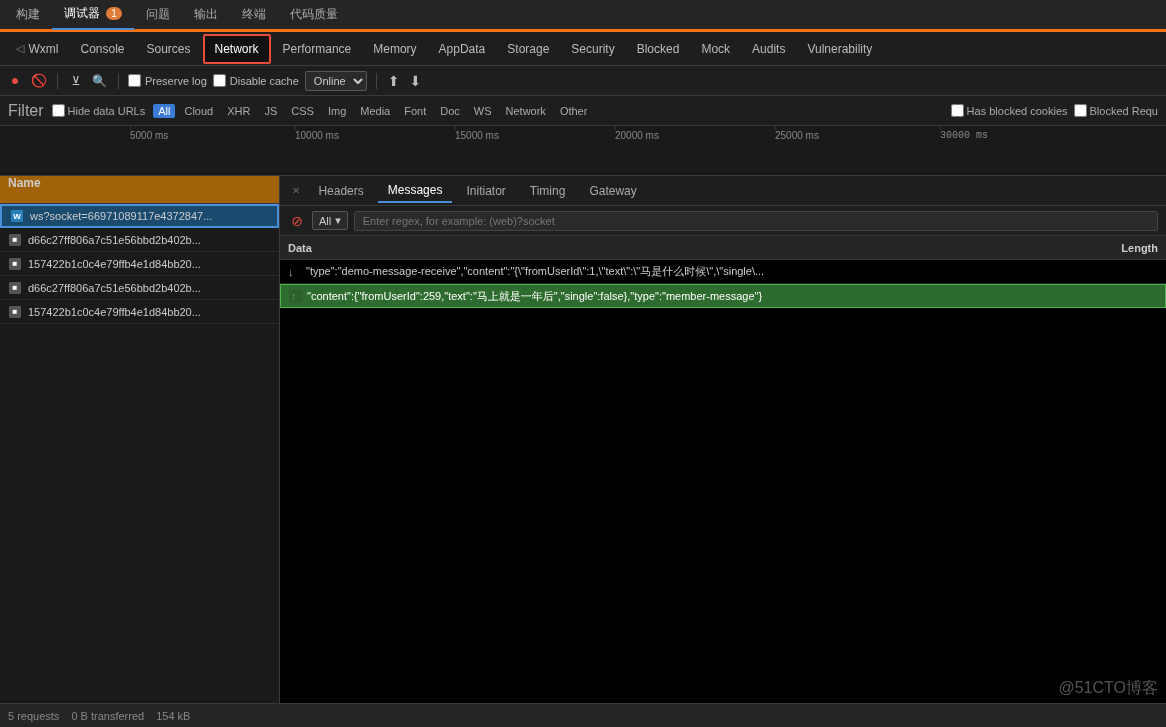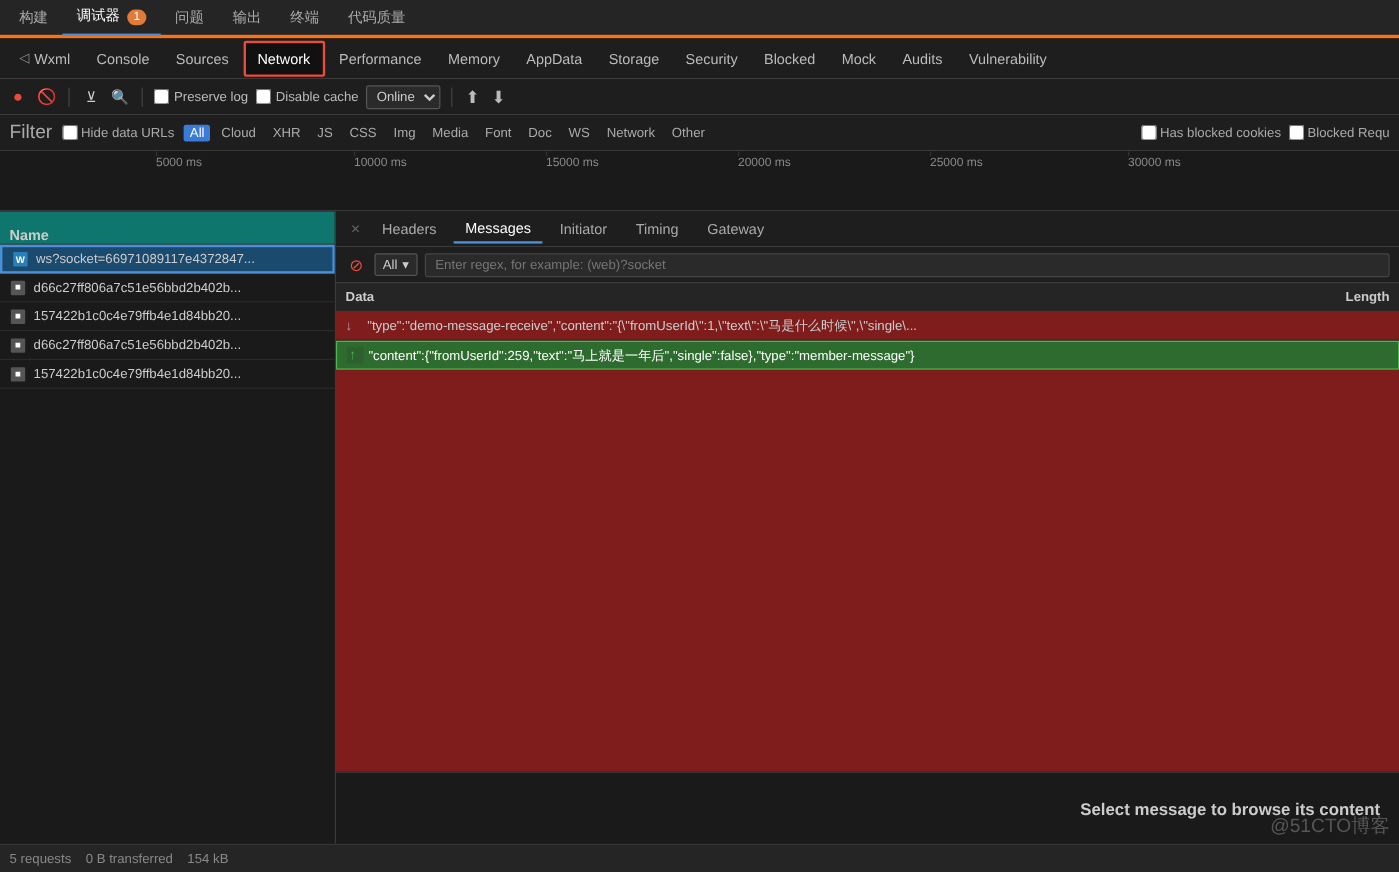--- a/index.html
+++ b/index.html
@@ -178,22 +178,22 @@
     
     .request-list {
       width: 280px;
       border-right: 1px solid #3a3a3a;
       background: #1a1a1a;
       overflow-y: auto;
       flex-shrink: 0;
     }
     .request-list-header {
       display: flex;
-      align-items: flex-end;
-      background: #0f766e;
+      align-items: flex-start;
+      background: #a16207;
       border-bottom: 1px solid #3a3a3a;
       height: 28px;
       padding: 0 8px;
     }
     .request-list-header .col-name { color: #ccc; font-size: 12px; font-weight: bold; flex: 1; }
     .request-item {
       display: flex;
       align-items: center;
       height: 24px;
       padding: 0 8px;
@@ -311,21 +311,21 @@
       font-size: 11px;
       padding: 3px 8px;
       border-radius: 2px;
       outline: none;
     }
 
     
     .msg-table {
       flex: 1;
       overflow-y: auto;
-      background: #7f1d1d;
+      background: #000000;
     }
     .msg-table-header {
       display: flex;
       background: #252525;
       border-bottom: 1px solid #3a3a3a;
       height: 24px;
       align-items: center;
       padding: 0 8px;
       position: sticky;
       top: 0;
@@ -512,21 +512,21 @@
   </div>
 </div>
 
 <div class="timeline">
   <div class="timeline-ruler">
     <div class="timeline-mark" style="left: 130px;">5000 ms</div>
     <div class="timeline-mark" style="left: 295px;">10000 ms</div>
     <div class="timeline-mark" style="left: 455px;">15000 ms</div>
     <div class="timeline-mark" style="left: 615px;">20000 ms</div>
     <div class="timeline-mark" style="left: 775px;">25000 ms</div>
-    <div class="timeline-mark" style="left: 940px;">30000 ms</div>
+    <div class="timeline-mark" style="left: 940px; font-family: Liberation Mono, monospace;">30000 ms</div>
     <div class="timeline-line" style="left: 130px;"></div>
     <div class="timeline-line" style="left: 295px;"></div>
     <div class="timeline-line" style="left: 455px;"></div>
     <div class="timeline-line" style="left: 615px;"></div>
     <div class="timeline-line" style="left: 775px;"></div>
     <div class="timeline-line" style="left: 940px;"></div>
   </div>
 </div>
 
 <div class="main-content">
@@ -614,23 +614,20 @@
         <span class="msg-len"></span>
       </div>
 
       <div class="msg-row selected" style="border: 1px solid #4db34d;">
         <span class="msg-arrow up" style="background:#2e5f2e; padding:1px 2px; border-radius:2px;">↑</span>
         <span class="msg-data">"content":{"fromUserId":259,"text":"马上就是一年后","single":false},"type":"member-message"}</span>
         <span class="msg-len"></span>
       </div>
     </div>
 
-    <div class="select-msg-area">
-      <span class="select-msg-text">Select message to browse its content</span>
-    </div>
 
   </div>
 </div>
 
 <div class="status-bar">
   <span>5 requests</span>
   <span>0 B transferred</span>
   <span>154 kB</span>
 </div>
 

